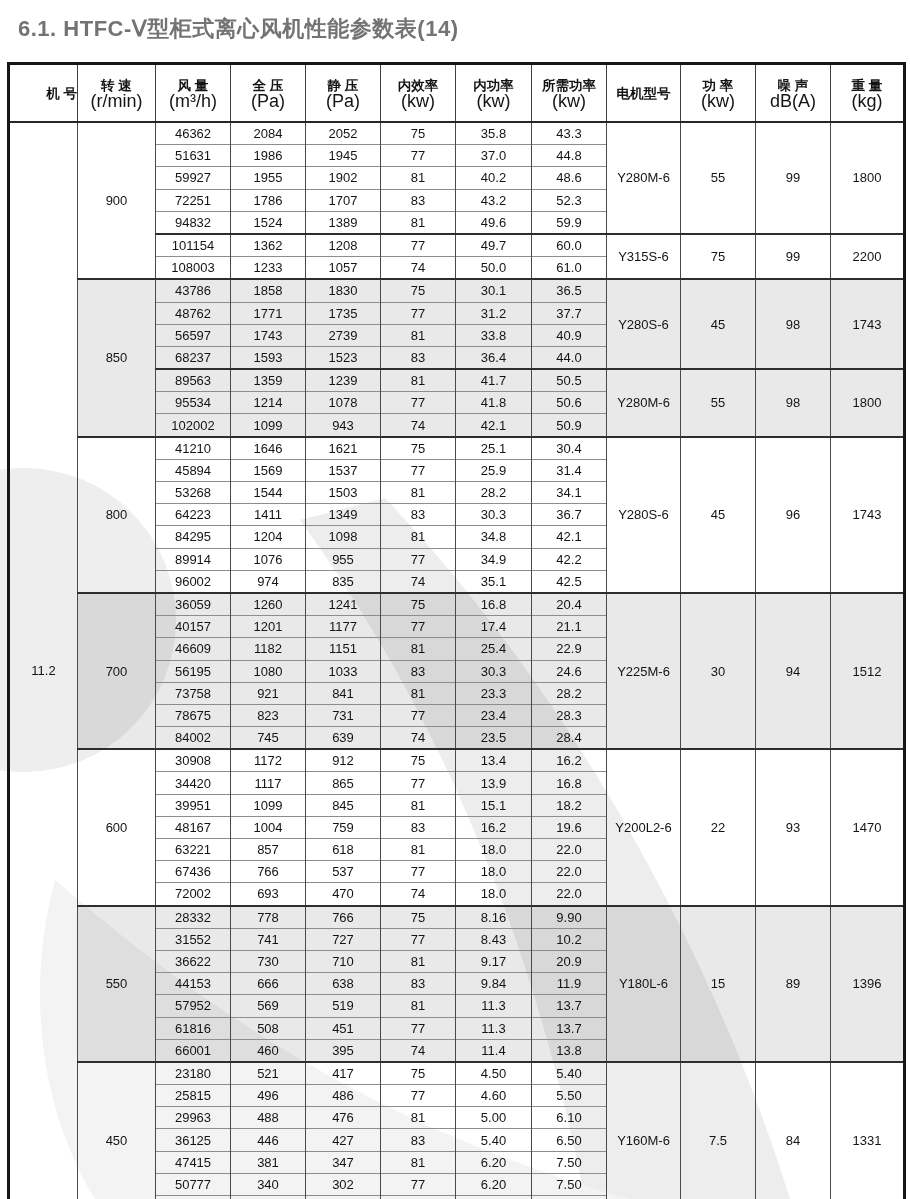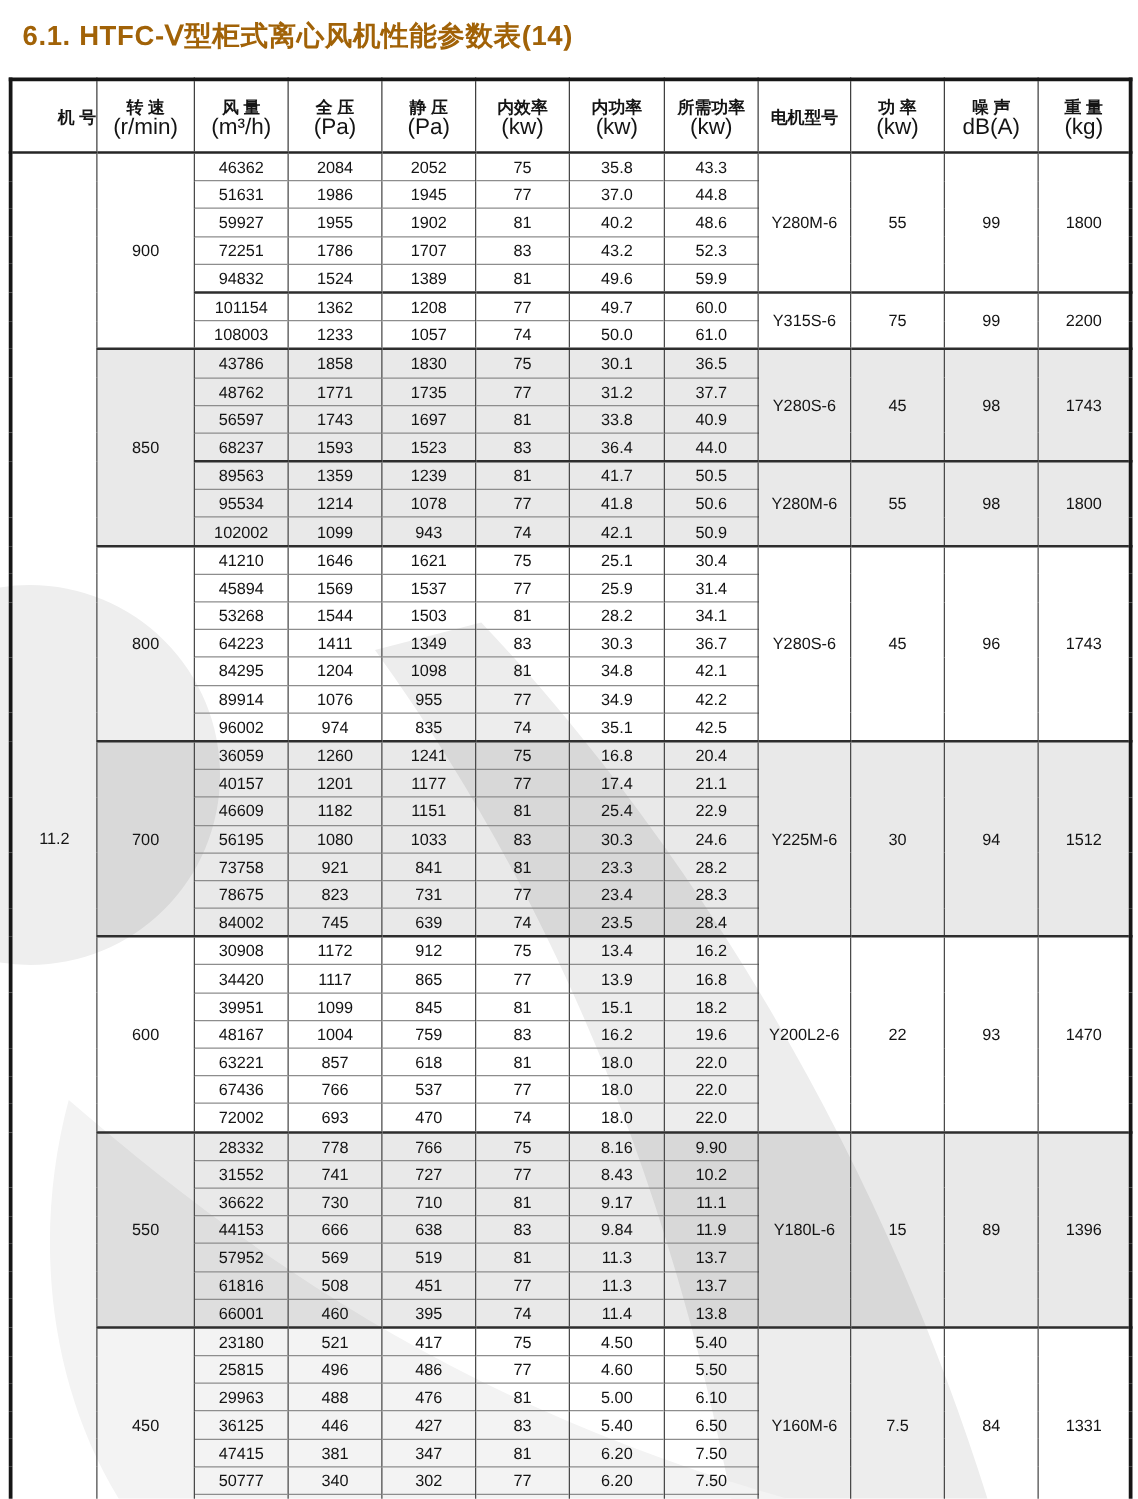--- a/index.html
+++ b/index.html
@@ -1,21 +1,21 @@
 <!DOCTYPE html>
 <html><head>
 <meta charset="utf-8">
 <style>
   html,body{margin:0;padding:0;background:#ffffff;}
   body{width:910px;height:1199px;overflow:hidden;
        font-family:"Liberation Sans", sans-serif;color:#141414;}
   .page{position:relative;width:910px;height:1199px;overflow:hidden;background:#fff;}
   .watermark{position:absolute;left:0;top:0;z-index:0;}
   .title{position:absolute;left:18px;top:14px;margin:0;z-index:2;
-         font-size:22px;font-weight:700;letter-spacing:.5px;color:#a16207;}
+         font-size:22px;font-weight:700;letter-spacing:.5px;color:#737373;}
   table.perf{position:absolute;left:7px;top:62px;width:896px;z-index:1;
              border-collapse:collapse;table-layout:fixed;background:transparent;
              border:3px solid #161616;}
   th{height:56px;padding:0;font-weight:700;vertical-align:middle;text-align:center;
      border-bottom:2px solid #262626;border-left:1px solid #404040;background:transparent;}
   th:first-child{border-left:none;text-align:right;}
   th .h1{font-size:13.5px;line-height:17px;}
   th .h2{font-size:18px;line-height:15px;font-weight:400;}
   td{height:21.2px;padding:0;font-size:13px;line-height:15px;text-align:center;
      vertical-align:middle;border-left:1px solid #4a4a4a;white-space:nowrap;}
@@ -188,21 +188,21 @@
           <td class="d shade">48762</td>
           <td class="d shade">1771</td>
           <td class="d shade">1735</td>
           <td class="d shade">77</td>
           <td class="d shade">31.2</td>
           <td class="d shade">37.7</td>
         </tr>
         <tr>
           <td class="d shade">56597</td>
           <td class="d shade">1743</td>
-          <td class="d shade">1697</td>
+          <td class="d shade">2739</td>
           <td class="d shade">81</td>
           <td class="d shade">33.8</td>
           <td class="d shade">40.9</td>
         </tr>
         <tr>
           <td class="d shade">68237</td>
           <td class="d shade">1593</td>
           <td class="d shade">1523</td>
           <td class="d shade">83</td>
           <td class="d shade">36.4</td>
@@ -439,21 +439,21 @@
           <td class="d shade">77</td>
           <td class="d shade">8.43</td>
           <td class="d shade">10.2</td>
         </tr>
         <tr>
           <td class="d shade">36622</td>
           <td class="d shade">730</td>
           <td class="d shade">710</td>
           <td class="d shade">81</td>
           <td class="d shade">9.17</td>
-          <td class="d shade">11.1</td>
+          <td class="d shade">20.9</td>
         </tr>
         <tr>
           <td class="d shade">44153</td>
           <td class="d shade">666</td>
           <td class="d shade">638</td>
           <td class="d shade">83</td>
           <td class="d shade">9.84</td>
           <td class="d shade">11.9</td>
         </tr>
         <tr>

